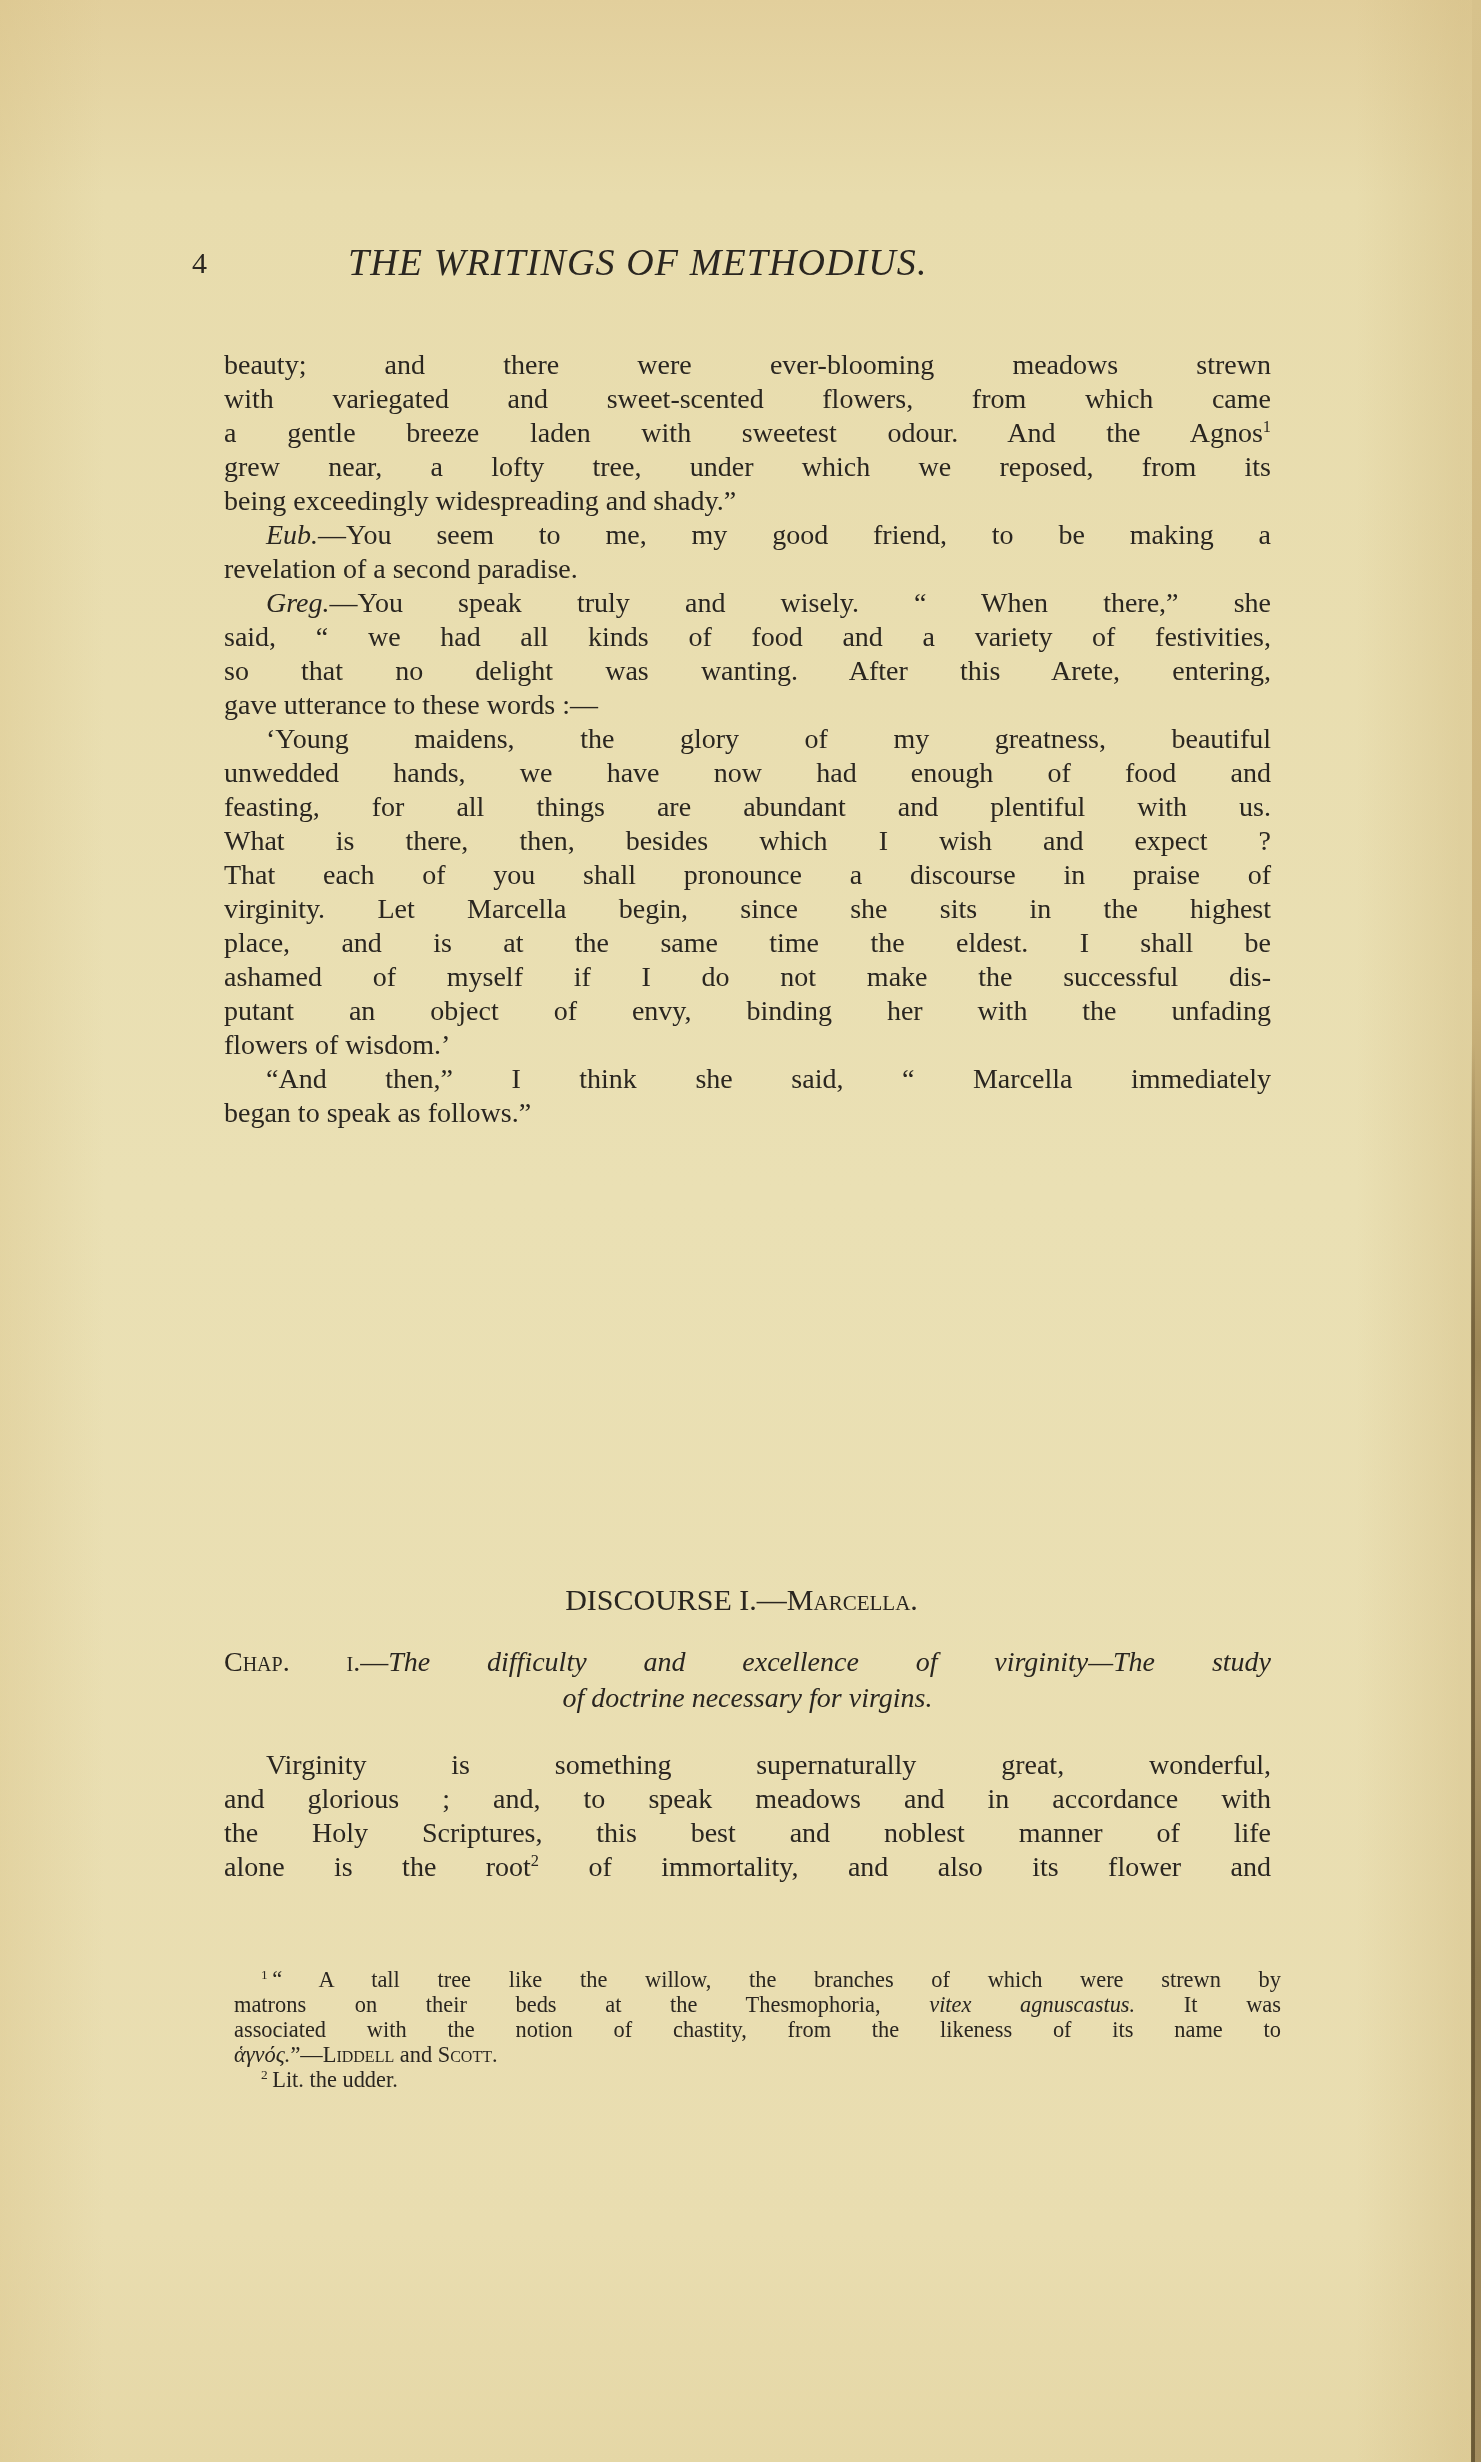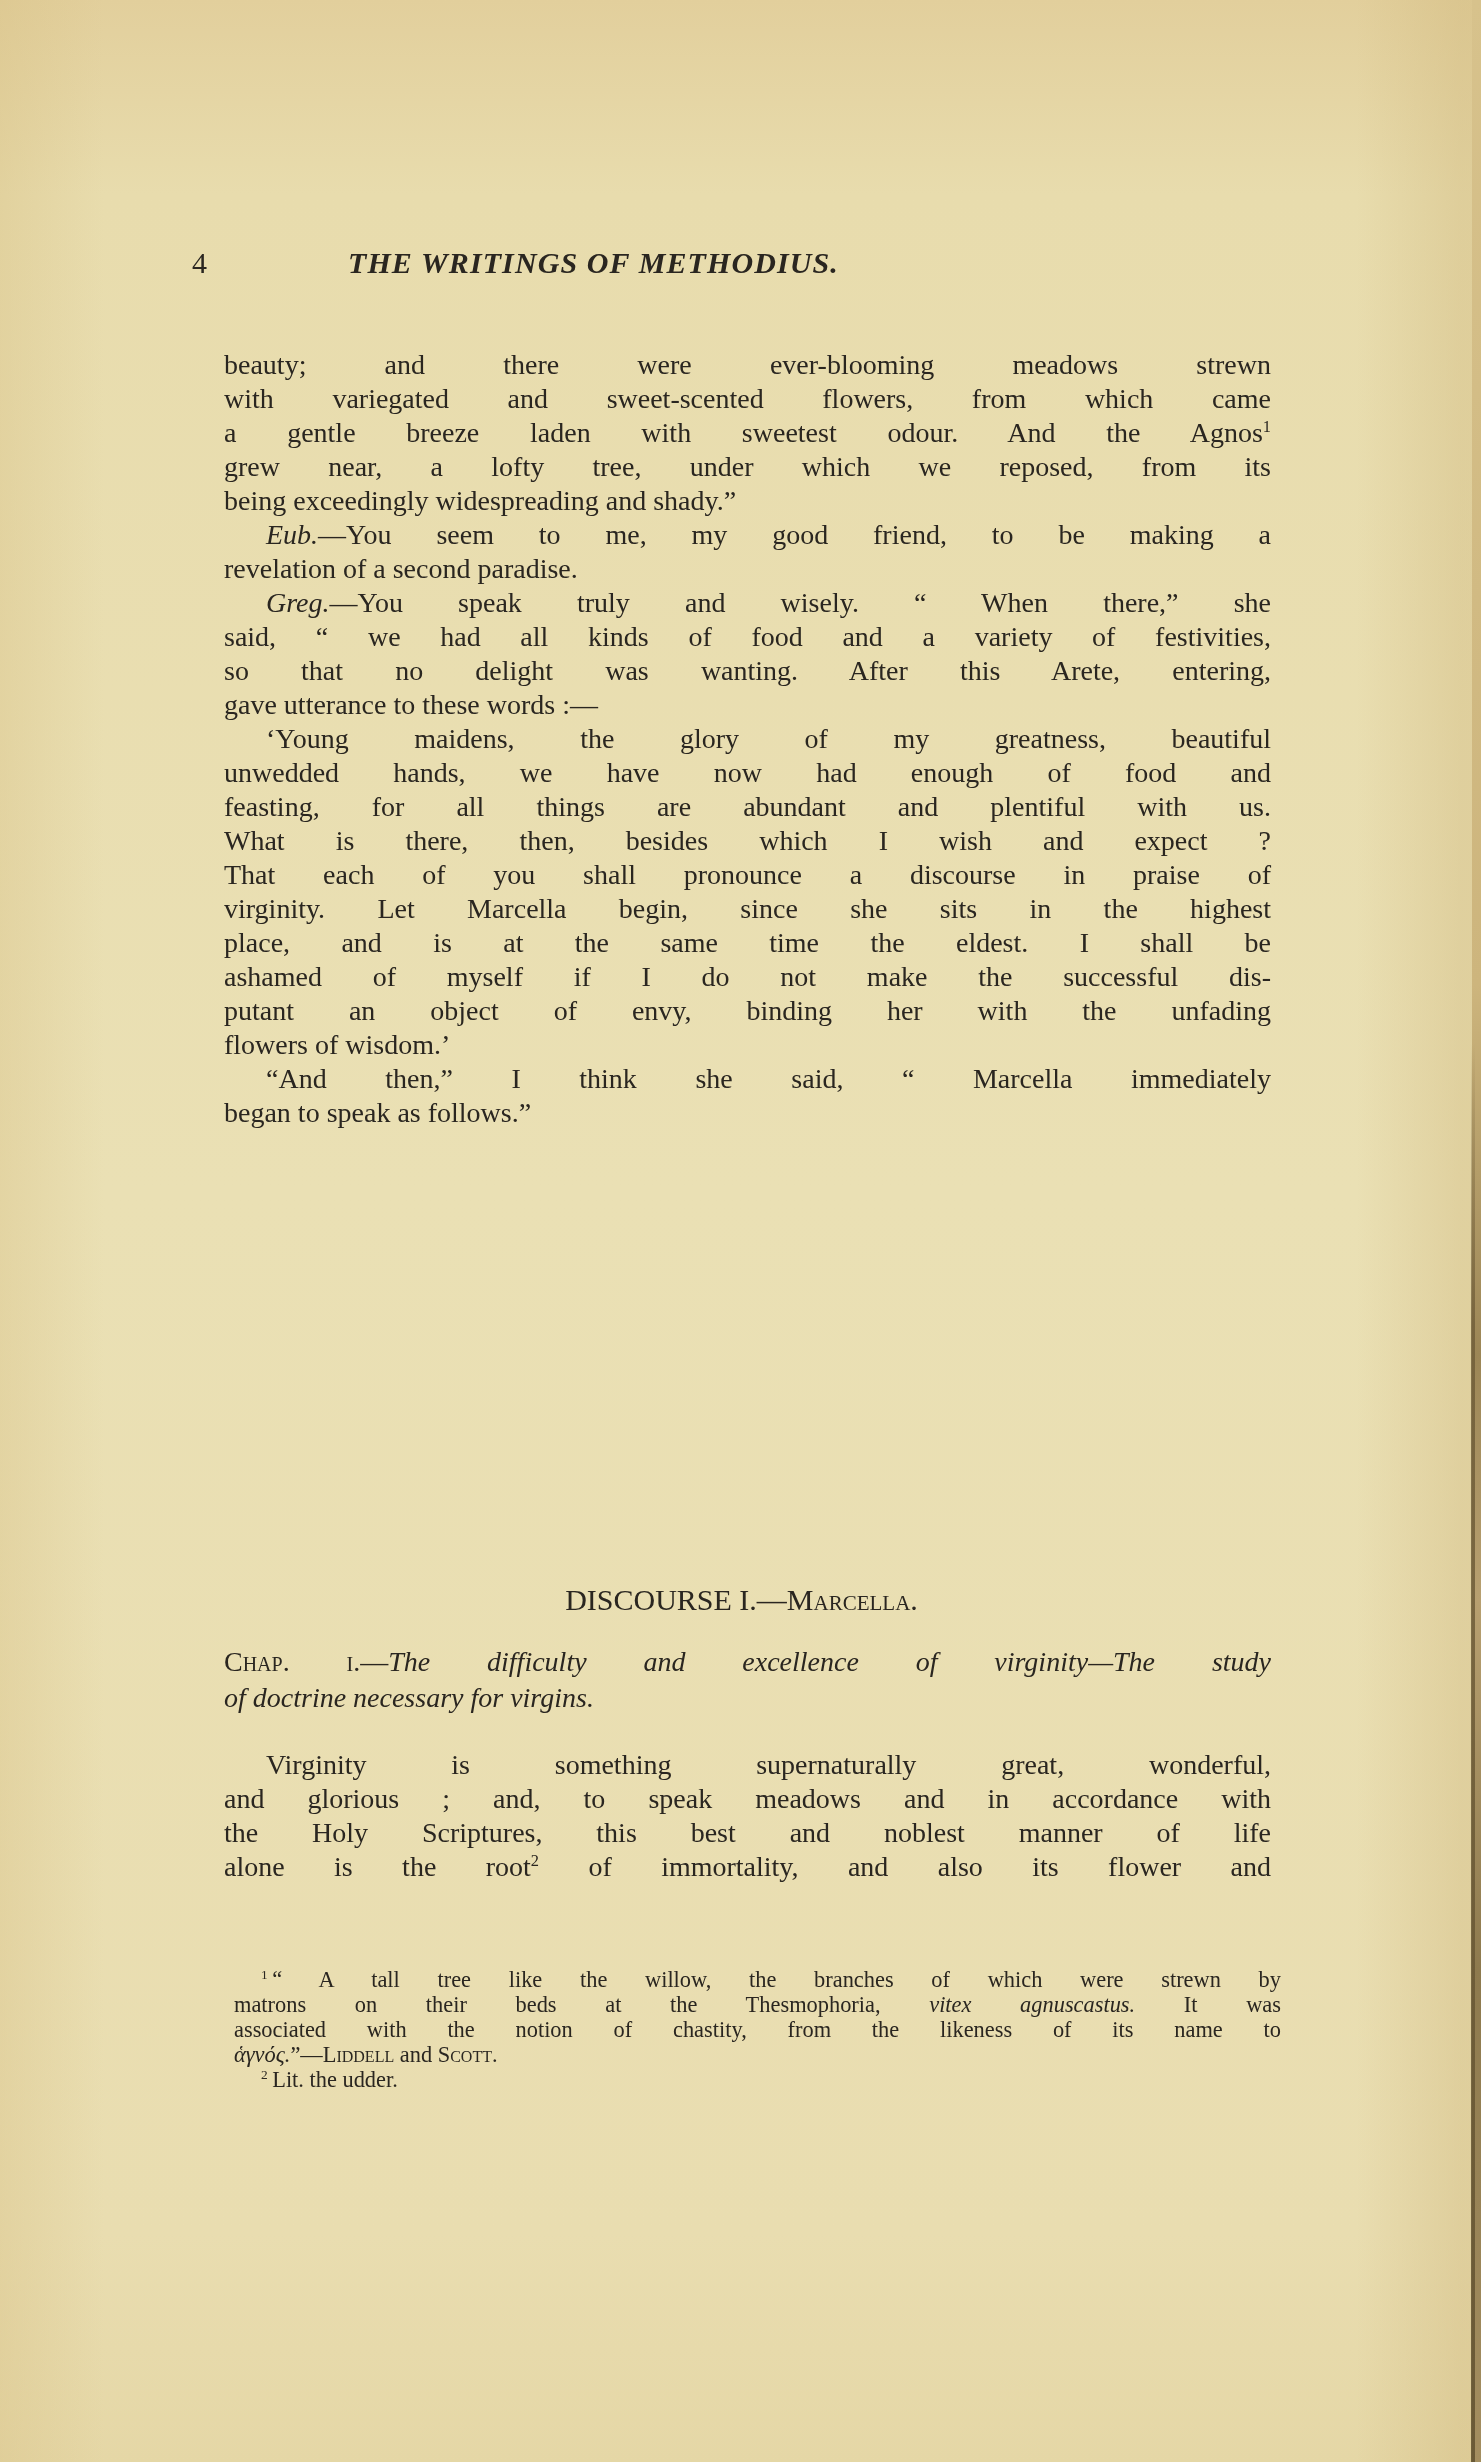--- a/index.html
+++ b/index.html
@@ -28,23 +28,22 @@
   }
   .running-head {
     position: absolute; top: 240px; left: 192px; width: 1080px; height: 45px;
   }
   .page-num {
     position: absolute; left: 0; top: 0;
     font-size: 30px; line-height: 45px;
   }
   .head-title {
     position: absolute; left: 156px; top: 0;
-    font-size: 30px; line-height: 45px; font-style: italic;
+    font-size: 38px; line-height: 45px; font-style: italic;
     letter-spacing: 1.1px;
-    font-weight: bold;
   }
   .text-block {
     position: absolute; left: 224px; width: 1047px;
   }
   .line {
     display: block; height: 34px; line-height: 34px;
     font-size: 28px; white-space: nowrap;
     text-align: justify; text-align-last: justify;
   }
   .line.last { text-align-last: left; }
@@ -57,21 +56,21 @@
     text-align: center; font-size: 30px; line-height: 45px;
     padding-left: 1px; box-sizing: border-box;
   }
   .chap-block {
     position: absolute; top: 1644px; left: 224px; width: 1047px;
   }
   .chap-line {
     display: block; font-size: 28px; height: 36px; line-height: 36px; white-space: nowrap;
   }
   .chap-line.first { text-align: justify; text-align-last: justify; }
-  .chap-line.second { text-align: left; }
+  .chap-line.second { text-align: center; }
   .fn-block {
     position: absolute; top: 1967px; left: 234px; width: 1047px;
   }
   .fn-line {
     display: block; font-size: 22.4px; height: 25px; line-height: 25px; white-space: nowrap;
     text-align: justify; text-align-last: justify;
   }
   .fn-line.last { text-align-last: left; }
   .fn-line.indent { padding-left: 27px; }
   .fn-num { font-size: 13.4px; vertical-align: 8.2px; line-height: 0; margin-right: 4.5px; }

